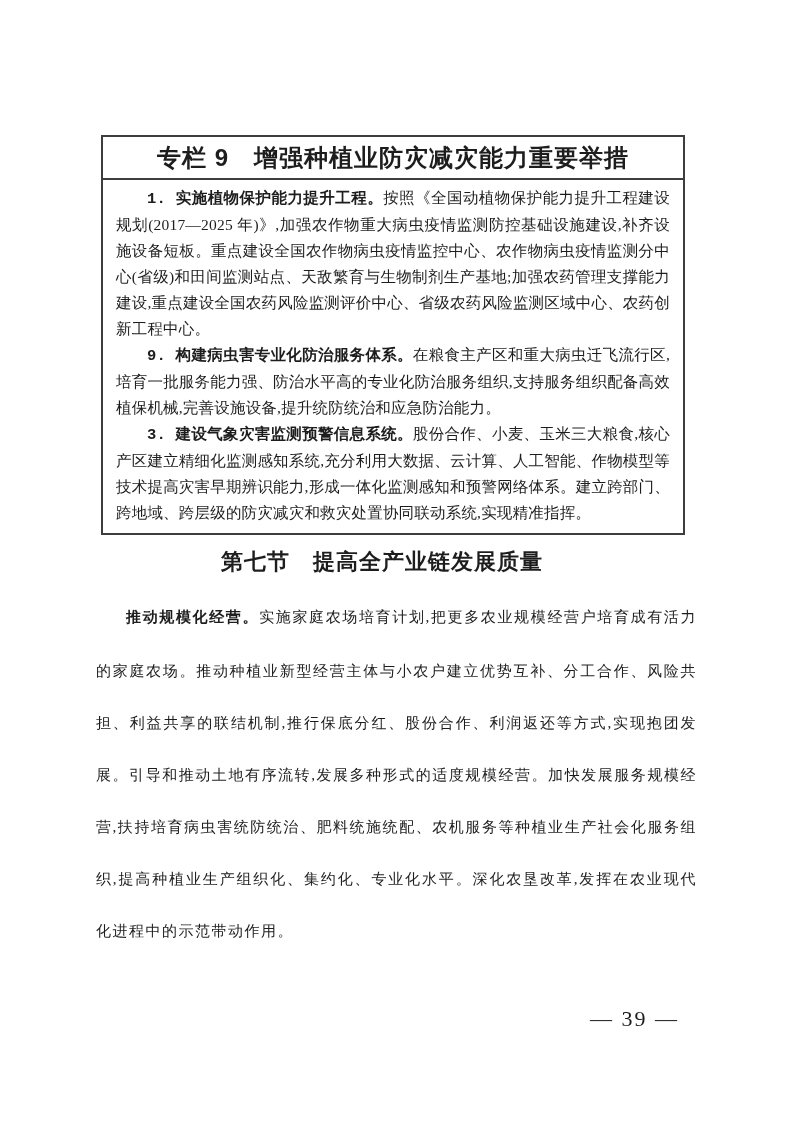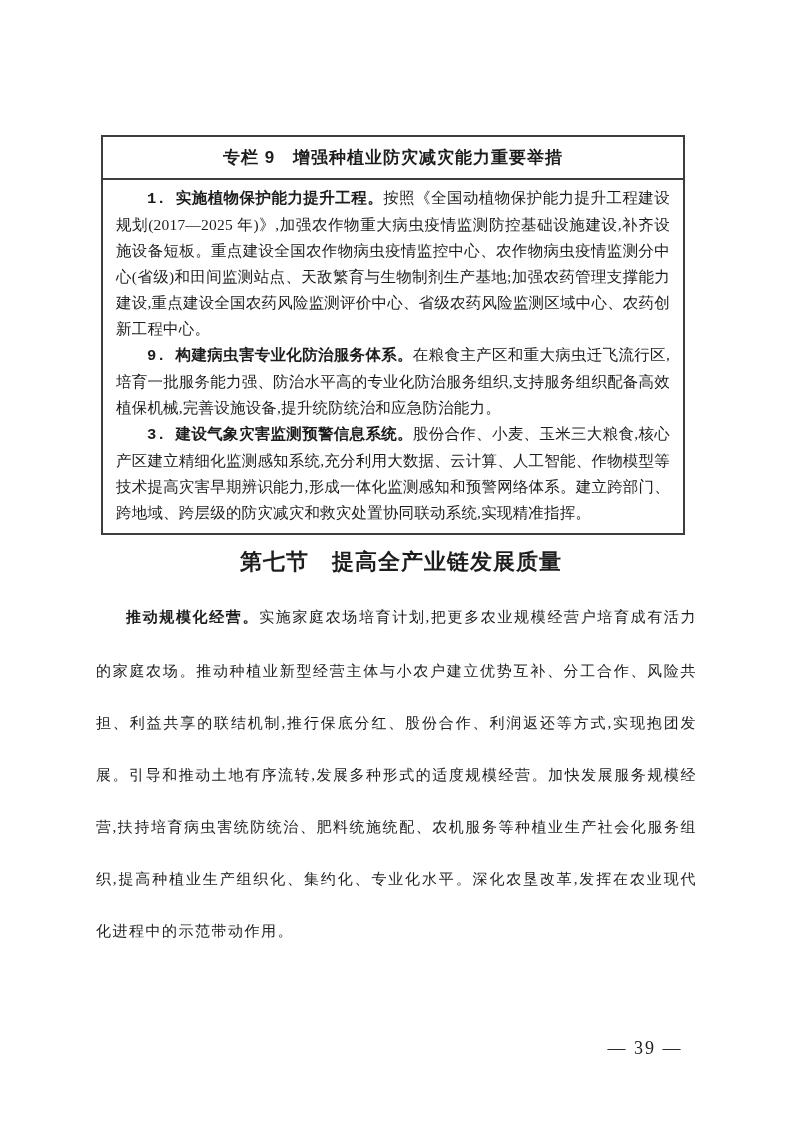--- a/index.html
+++ b/index.html
@@ -25,21 +25,21 @@
     border: 2px solid #3d3d3d;
     box-sizing: border-box;
     background: #ffffff;
   }
   .callout-title {
     height: 41px;
     line-height: 41px;
     text-align: center;
     font-family: "Liberation Sans", "DejaVu Sans", sans-serif;
     font-weight: bold;
-    font-size: 17px;
+    font-size: 24px;
     letter-spacing: 1px;
     border-bottom: 2px solid #3d3d3d;
   }
   .callout-body {
     padding: 5px 13px 7px 13px;
   }
   .callout-body p {
     margin: 0;
     font-size: 15.5px;
     line-height: 26px;
@@ -47,21 +47,21 @@
     text-indent: 2em;
     letter-spacing: 0.2px;
   }
   .lead {
     font-family: Liberation Mono, monospace;
     font-weight: bold;
   }
   
   .section-heading {
     position: absolute;
-    left: 101px;
+    left: 82px;
     top: 547px;
     width: 600px;
     margin: 0;
     text-align: center;
     font-family: "Liberation Sans", "DejaVu Sans", sans-serif;
     font-weight: bold;
     font-size: 22px;
     letter-spacing: 1px;
   }
   
@@ -78,25 +78,24 @@
     text-align: justify;
     text-indent: 2em;
     letter-spacing: 1.5px;
   }
   
   .pageno {
     position: absolute;
     left: 590px;
     top: 1006px;
     width: 110px;
-    text-align: center;
-    font-size: 18px;
+    text-align: left;
+    font-size: 22px;
     letter-spacing: 2px;
     color: #1d1d1d;
-    margin-top: 32px;
   }
 </style>
 </head>
 <body>
 
 <div class="page">
 
   <div class="callout">
     <div class="callout-title">专栏 9　增强种植业防灾减灾能力重要举措</div>
     <div class="callout-body">

